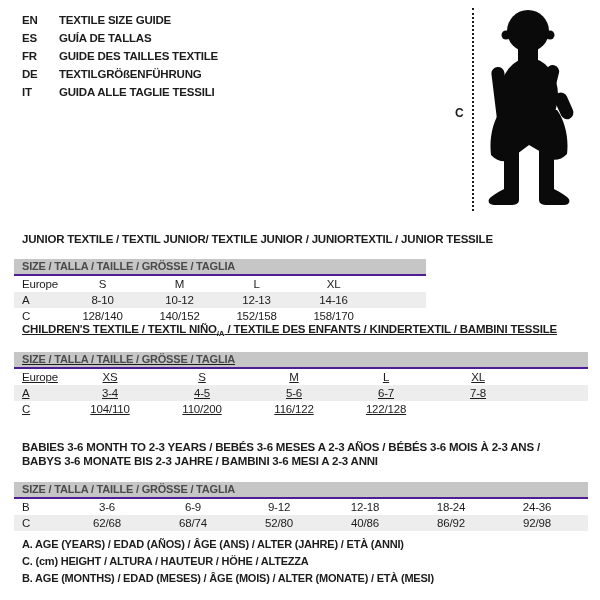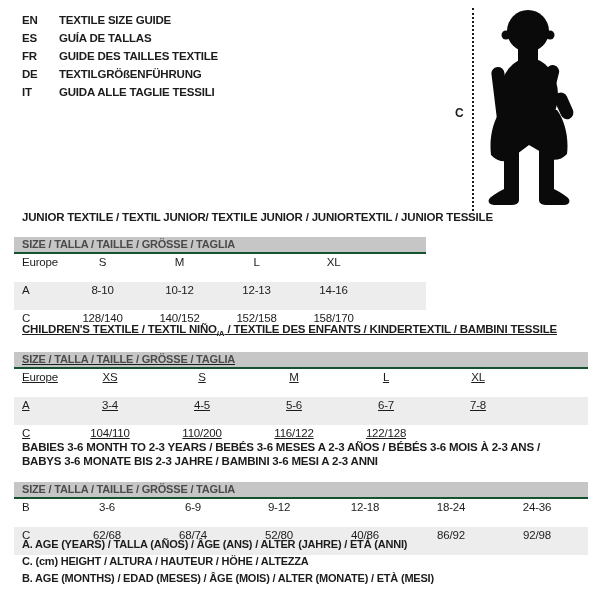--- a/index.html
+++ b/index.html
@@ -18,34 +18,34 @@
   .lang-row { display:flex; height:18px; line-height:18px; font-size:11.5px; font-weight:bold; }
   .lang-code { width:37px; }
 
   
   .fig-line { position:absolute; left:472px; top:8px; height:203px; border-left:2px dotted #1a1a1a; }
   .fig-c { position:absolute; left:455px; top:106px; font-size:12px; font-weight:bold; }
   .fig-svg { position:absolute; left:484px; top:7px; }
 
   
   .t { position:absolute; left:14px; }
-  .t1 { top:210px; width:412px; }
+  .t1 { top:232px; width:412px; }
   .t2 { top:322px; width:574px;text-decoration:underline; }
   .t3 { top:440px; width:574px; }
   .t-title { font-size:11.5px; font-weight:bold; line-height:14px; padding-left:8px; white-space:nowrap; }
   .t1 .t-title { margin-bottom:8px; }
   .t2 .t-title { margin-bottom:11px; }
   .t3 .t-title2 { margin-bottom:14px; }
   .sub { font-size:8px; vertical-align:sub; }
   .t-bar {
     height:17px; line-height:15px; background:#c6c6c6; color:#4a4a4a;
     padding-left:8px; font-size:11px; font-weight:bold;
-    border-bottom:2px solid #14532d; white-space:nowrap;
+    border-bottom:2px solid #4c1d95; white-space:nowrap;
   }
-  .t-row { display:flex; height:28px; line-height:16px; font-size:11.5px; }
+  .t-row { display:flex; height:16px; line-height:16px; font-size:11.5px; }
   .t-body .t-row:nth-child(even) { background:#ededed; }
   .t-label { width:50px; padding-left:8px; }
   .t-cell { text-align:center; }
   .t1 .t-cell { width:77px; }
   .t2 .t-cell { width:92px; }
   .t3 .t-cell { width:86px; }
 
   
   .legend { position:absolute; left:22px; top:536px; }
   .legend-row { font-size:11px; font-weight:bold; line-height:17px; white-space:nowrap; }
@@ -182,16 +182,16 @@
       <div class="t-cell">68/74</div>
       <div class="t-cell">52/80</div>
       <div class="t-cell">40/86</div>
       <div class="t-cell">86/92</div>
       <div class="t-cell">92/98</div>
     </div>
   </div>
 </div>
 
 <div class="legend">
-  <div class="legend-row">A. AGE (YEARS) / TALLA (AÑOS) / ÂGE (ANS) / ALTER (JAHRE) / ETÀ (ANNI)</div>
+  <div class="legend-row">A. AGE (YEARS) / EDAD (AÑOS) / ÂGE (ANS) / ALTER (JAHRE) / ETÀ (ANNI)</div>
   <div class="legend-row">C. (cm) HEIGHT / ALTURA / HAUTEUR / HÖHE / ALTEZZA</div>
   <div class="legend-row">B. AGE (MONTHS) / EDAD (MESES) / ÂGE (MOIS) / ALTER (MONATE) / ETÀ (MESI)</div>
 </div>
 
 </body></html>

